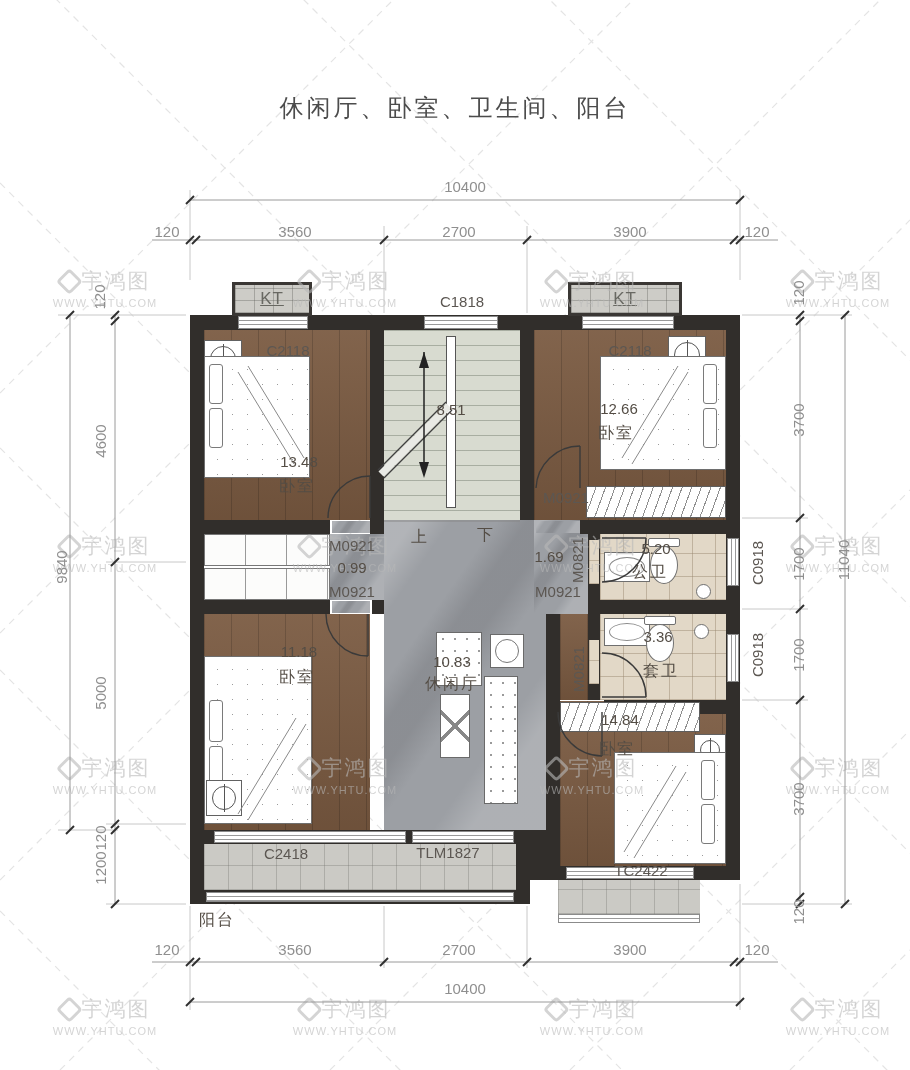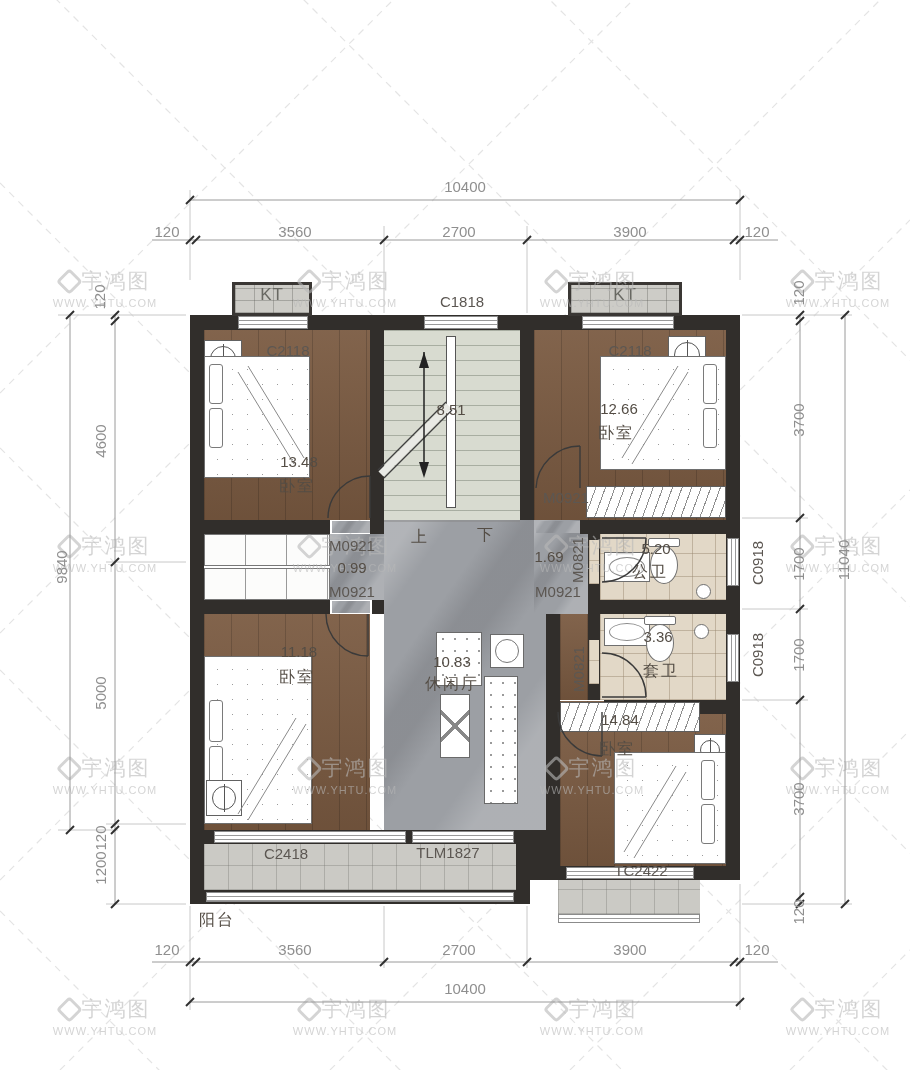--- a/index.html
+++ b/index.html
@@ -33,24 +33,24 @@
         background-image:repeating-linear-gradient(0deg,rgba(150,132,108,.45) 0 1px,transparent 1px 23px),
         repeating-linear-gradient(90deg,rgba(150,132,108,.45) 0 1px,transparent 1px 23px);}
   .tile-balc{background-color:#cbcac5;z-index:2;
         background-image:repeating-linear-gradient(0deg,rgba(110,110,105,.32) 0 1px,transparent 1px 24px),
         repeating-linear-gradient(90deg,rgba(110,110,105,.32) 0 1px,transparent 1px 24px);}
   .wall{background:#312e2b;z-index:2;}
   .gap{z-index:3;}
   .win{background:#fff;border:1px solid #8b8b8b;z-index:3;}
   .win-h{background-image:repeating-linear-gradient(180deg,transparent 0 3px,#9a9a9a 3px 4px);}
   .win-v{background-image:repeating-linear-gradient(90deg,transparent 0 3px,#9a9a9a 3px 4px);}
-  .kt{background-color:#cdccc7;border:3px solid #3a3734;z-index:3;display:flex;justify-content:center;
+  .kt{background-color:#cdccc7;border:3px solid #3a3734;z-index:3;display:flex;align-items:center;justify-content:center;
       color:#686862;font-size:17px;letter-spacing:1px;
       background-image:repeating-linear-gradient(90deg,rgba(90,90,85,.35) 0 1px,transparent 1px 19px),
-      repeating-linear-gradient(0deg,rgba(90,90,85,.35) 0 1px,transparent 1px 12px);}
+      repeating-linear-gradient(0deg,rgba(90,90,85,.35) 0 1px,transparent 1px 12px);text-decoration:underline;}
   .bed{background-color:#fff;border:1px solid #6e6e6e;z-index:3;
        background-image:radial-gradient(circle,#9b9b9b .9px,transparent 1px);background-size:15px 15px;background-position:5px 5px;}
   .pillow{background:#fff;border:1px solid #7a7a7a;border-radius:3px;z-index:3;}
   .fan{background:#fff;border:1px solid #616161;z-index:3;}
   .fan::before{content:"";position:absolute;inset:5px;border:1px solid #555;border-radius:50%;}
   .fan::after{content:"";position:absolute;left:50%;top:3px;bottom:3px;width:0;border-left:1px solid #555;}
   .wardrobe{background:#fff;border:1px solid #5e5e5e;z-index:3;
        background-image:repeating-linear-gradient(110deg,transparent 0 8px,#8f8f8f 8px 9px);}
   .cab{background:#fcfcfb;border:1px solid #777;z-index:3;
        background-image:repeating-linear-gradient(90deg,transparent 0 40px,#999 40px 41px);}
@@ -92,20 +92,21 @@
       <line x1="0" y1="393" x2="400" y2="-7"></line>
         <line x1="0" y1="633" x2="640" y2="-7"></line>
       <line x1="0" y1="880" x2="890" y2="-10"></line>
         <line x1="60" y1="1070" x2="910" y2="220"></line>
       <line x1="330" y1="1070" x2="910" y2="490"></line>
         <line x1="570" y1="1070" x2="910" y2="730"></line>
       <line x1="790" y1="1070" x2="910" y2="950"></line>
     </g>
   </svg>
 
+  <div class="subtitle">休闲厅、卧室、卫生间、阳台</div>
 
   <div class="wm" style="left:105px;top:288px">
       <div class="wm-row">
         <span class="wm-badge"></span>
         <span>宇鸿图</span>
       </div>
       <span class="wm-url">WWW.YHTU.COM</span>
     </div>
   <div class="wm" style="left:345px;top:288px">
       <div class="wm-row">

